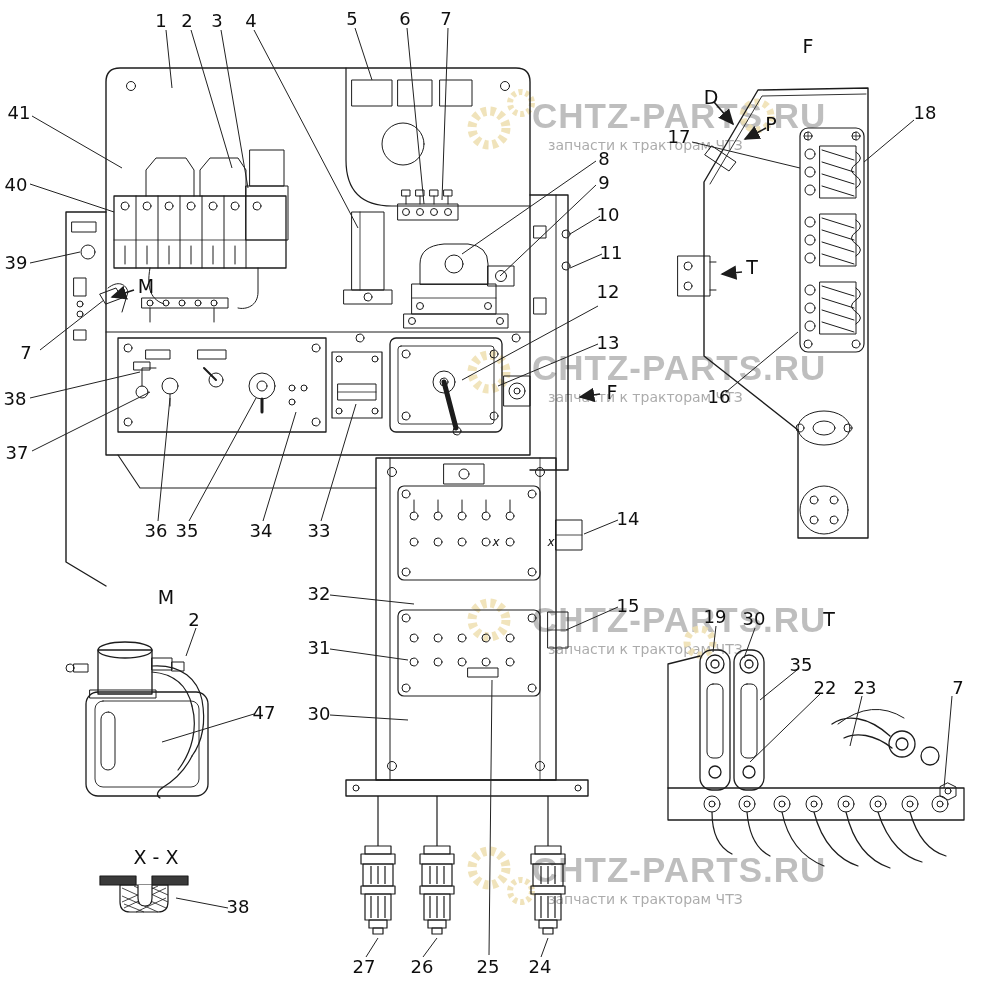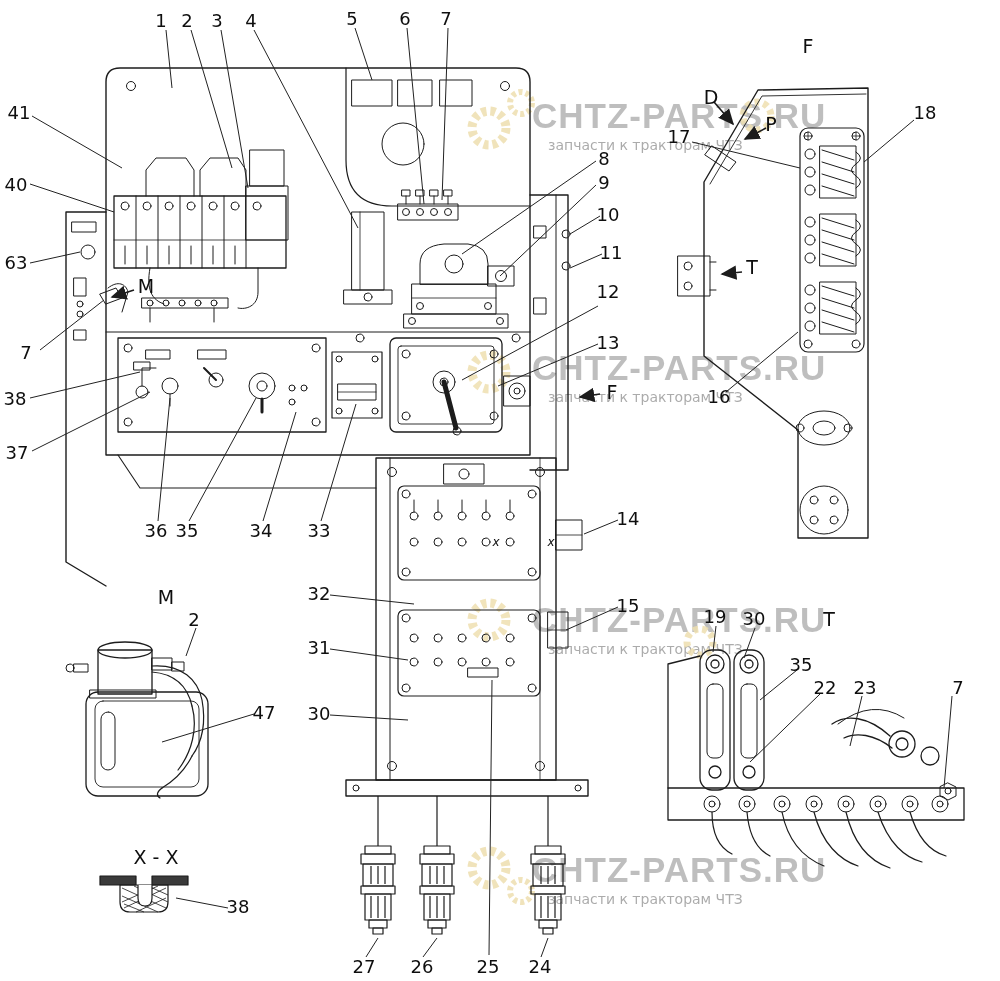--- a/index.html
+++ b/index.html
@@ -521,21 +521,21 @@
   <div class="co" style="left:161px; top:21px">1</div>
   <div class="co" style="left:187px; top:21px">2</div>
   <div class="co" style="left:217px; top:21px">3</div>
   <div class="co" style="left:251px; top:21px">4</div>
   <div class="co" style="left:352px; top:19px">5</div>
   <div class="co" style="left:405px; top:19px">6</div>
   <div class="co" style="left:446px; top:19px">7</div>
 
   <div class="co" style="left:19px; top:113px">41</div>
   <div class="co" style="left:16px; top:185px">40</div>
-  <div class="co" style="left:16px; top:263px">63</div>
+  <div class="co" style="left:16px; top:263px">39</div>
   <div class="co" style="left:26px; top:353px">7</div>
   <div class="co" style="left:15px; top:399px">38</div>
   <div class="co" style="left:17px; top:453px">37</div>
 
   <div class="co" style="left:604px; top:159px">8</div>
   <div class="co" style="left:604px; top:183px">9</div>
   <div class="co" style="left:608px; top:215px">10</div>
   <div class="co" style="left:611px; top:253px">11</div>
   <div class="co" style="left:608px; top:292px">12</div>
   <div class="co" style="left:608px; top:343px">13</div>

